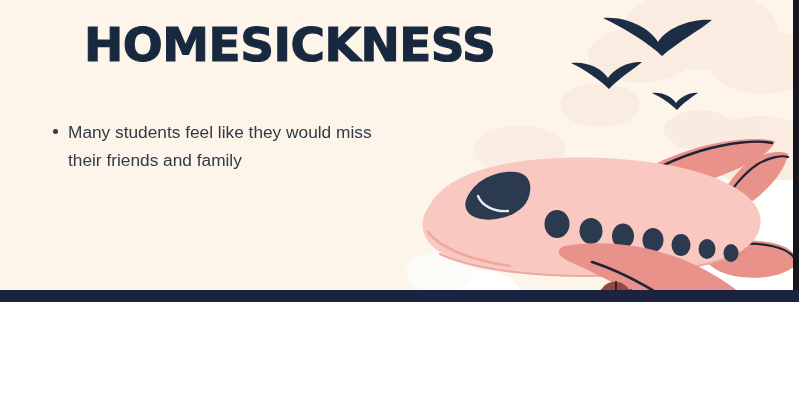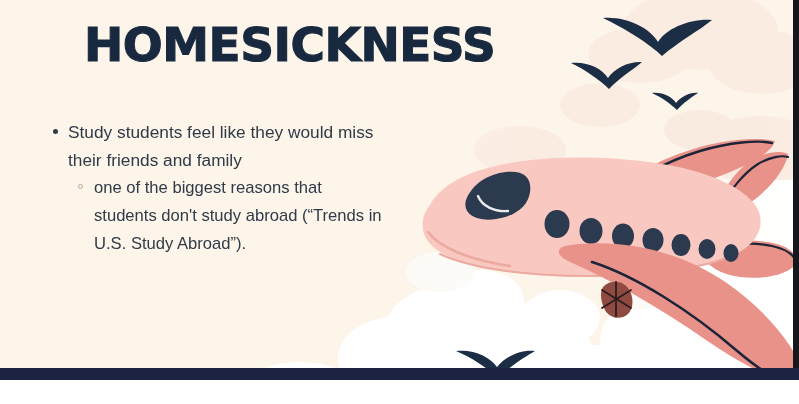--- a/index.html
+++ b/index.html
@@ -3,21 +3,21 @@
 <meta charset="utf-8">
 <style>
   html, body {
     margin: 0;
     padding: 0;
     background: #ffffff;
   }
   #slide {
     position: relative;
     width: 799px;
-    height: 380px;
+    height: 302px;
     overflow: hidden;
     background: #fdf4ea;
     font-family: "Liberation Sans", sans-serif;
     box-sizing: border-box;
   }
   
   .bg-layer {
     position: absolute;
     inset: 0;
     width: 799px;
@@ -216,26 +216,21 @@
              C 525 357, 508 367, 498 379 C 489 368, 470 357, 456 351 Z" fill="#1b2e45" stroke="none"></path>
     <path d="M491 374 C 497 374, 503 378, 506 383 C 509 378, 515 374, 521 374
              C 516 378, 510 384, 506 391 C 502 384, 496 378, 491 374 Z" fill="#1b2e45" stroke="none"></path>
   </svg>
 
   <div id="title">HOMESICKNESS</div>
 
   <div id="body-copy">
     <ul class="lvl1">
       <li>
-        <span>Study students feel like they would miss their friends and family</span>
-        <ul class="lvl2">
-          <li>
-            <span>one of the biggest reasons that students don't study abroad (“Trends in U.S. Study Abroad”).</span>
-          </li>
-        </ul>
+        <span>Many students feel like they would miss their friends and family</span>
       </li>
     </ul>
   </div>
 
   <div id="right-edge"></div>
   <div id="footer-bar"></div>
 
 </div>
 
 </body></html>

